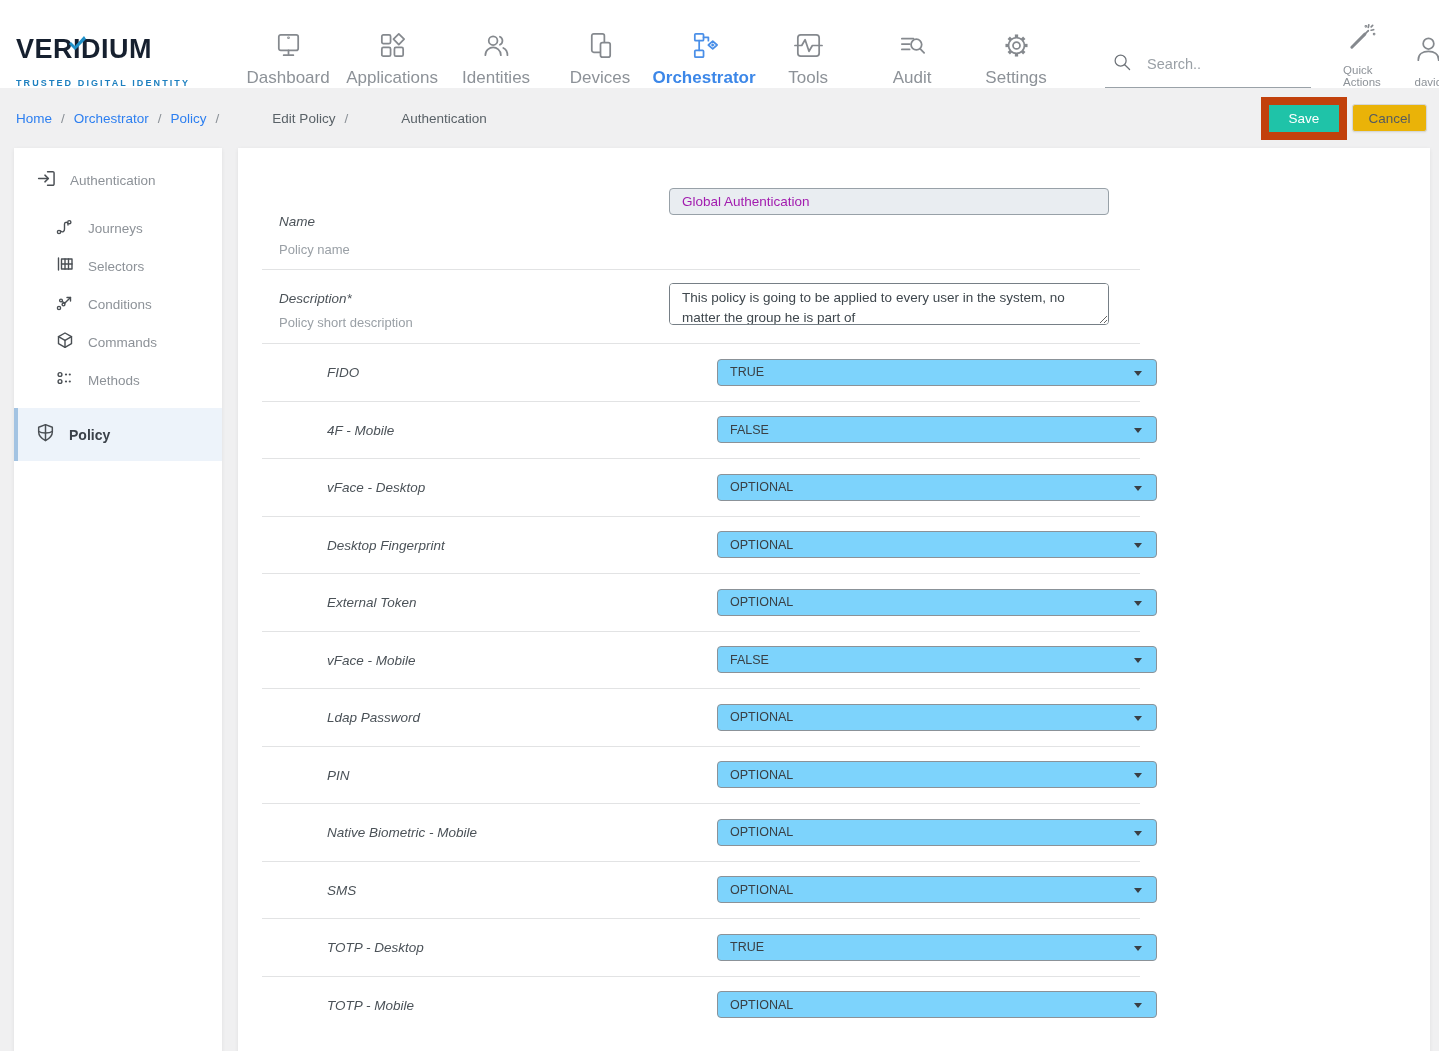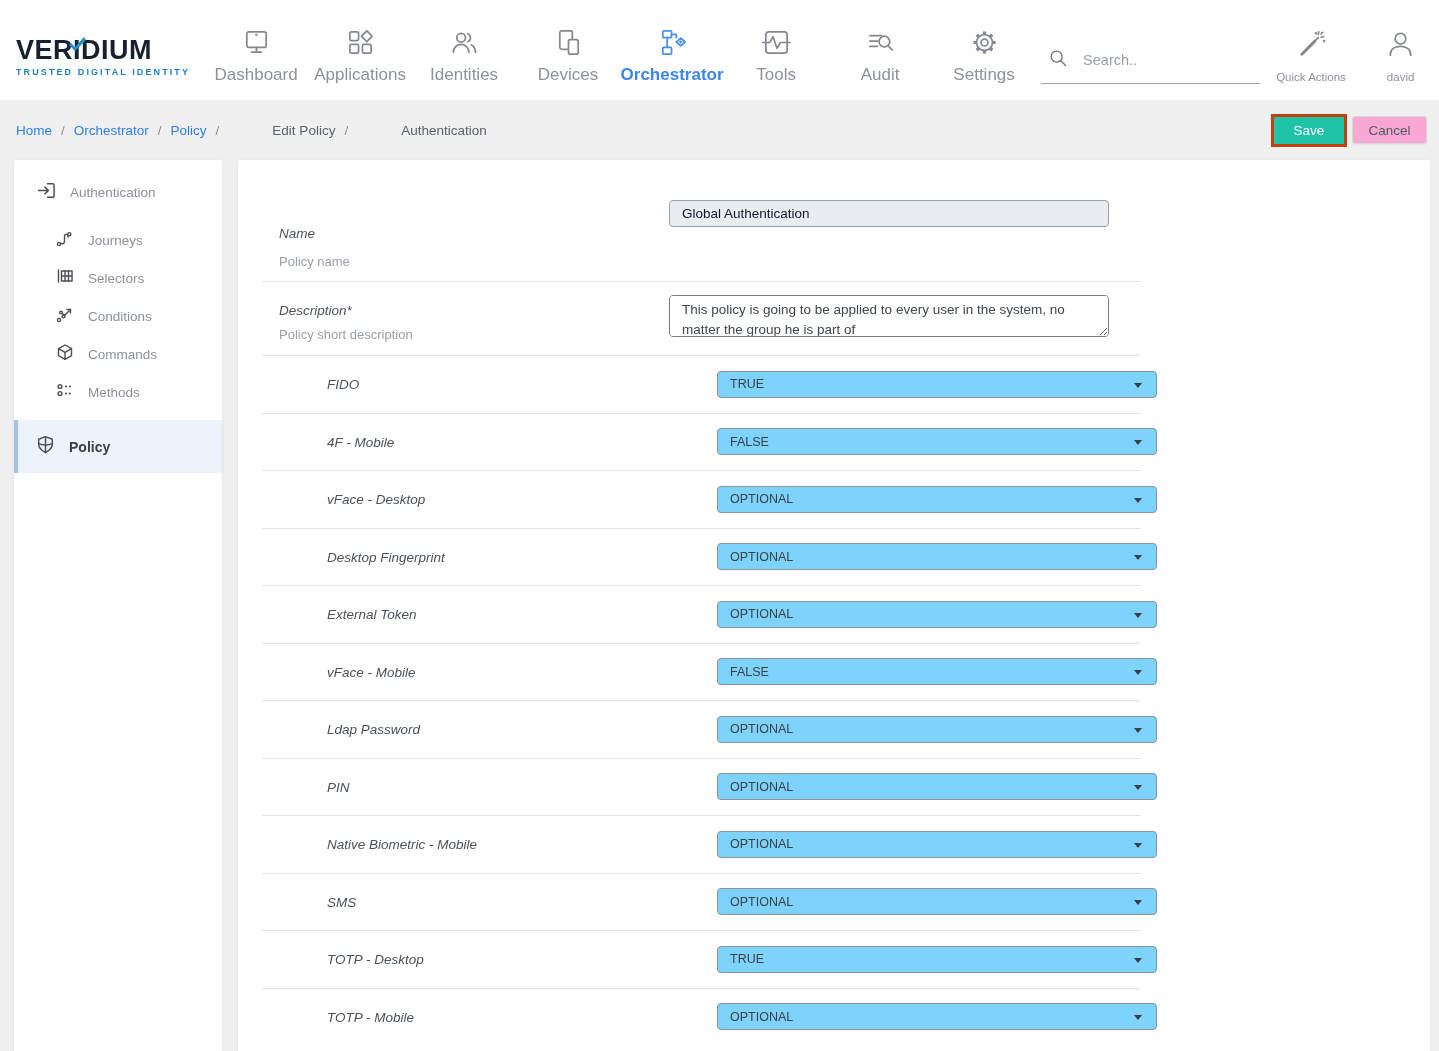--- a/index.html
+++ b/index.html
@@ -1,25 +1,25 @@
 <!DOCTYPE html>
 <html><head>
 <meta charset="utf-8">
 <style>
   * { margin:0; padding:0; box-sizing:border-box; }
   html,body { background:#f0f0f1; font-family:"Liberation Sans", sans-serif; }
   .page { width:1439px; height:1051px; overflow:hidden; position:relative; }
 
   
-  .header { height:100px; background:#fff; display:flex; align-items:center; }
+  .header { height:88px; background:#fff; display:flex; align-items:flex-end;gap:32px; }
   .logo { margin:14px 0 0 16px; width:175px; cursor:pointer; }
   .brand { font-size:27px; font-weight:700; color:#16202f; letter-spacing:.5px; line-height:1; display:flex; }
   .brand-i { position:relative; }
   .brand-check { position:absolute; left:-4px; top:-8px; }
-  .tagline { color:#1e80c0; font-size:9px; font-weight:700; letter-spacing:2.1px; margin-top:3px; white-space:nowrap; }
+  .tagline { color:#1e80c0; font-size:9px; font-weight:700; letter-spacing:2.1px; margin-top:15px; white-space:nowrap; }
 
   .nav { display:flex; margin-left:14px; }
   .nav-item { width:104px; padding-top:11px; display:flex; flex-direction:column; align-items:center; cursor:pointer; }
   .nav-item svg { stroke:#85898e; fill:none; stroke-width:1.8; stroke-linecap:round; stroke-linejoin:round; }
   .nav-item .nav-label { margin-top:3px; font-size:17px; color:#8d9298; }
   .nav-item.active svg { stroke:#4a8fe8; }
   .nav-item.active .nav-label { color:#3c87e8; font-weight:700; }
   .fill-blue { fill:#4a8fe8; stroke:none !important; }
 
   .search-box { width:222px; margin-left:5px; margin-top:30px; display:flex; align-items:center; gap:14px; border-bottom:1px solid #9aa2a8; padding:0 4px 10px 6px; }
@@ -32,23 +32,23 @@
   .hdr-action .nav-label { margin-top:7px; font-size:11.5px; color:#8d9298; }
   .hdr-user { width:78px; }
 
   
   .crumb-bar { height:60px; display:flex; align-items:center; padding:0 12px 0 16px; }
   .crumbs { display:flex; align-items:center; gap:9px; font-size:13.5px; }
   .crumb-link { color:#2d7ff0; cursor:pointer; text-decoration:none; }
   .crumb-sep { color:#8a9096; }
   .crumb-current { color:#5a6268;margin-left:44px; }
   .actions { margin-left:auto; display:flex; align-items:center; gap:5px; }
-  .save-annotation { border:3px solid #c2410c; }
+  .save-annotation { border:8px solid #c2410c; }
   .btn-save { width:70px; height:27px; background:#1fc3a8; color:#fff; border:none; font-size:13.5px; cursor:pointer; font-family:"Liberation Sans",sans-serif; }
-  .btn-cancel { width:75px; height:28px; background:#f9a8d4; color:#555b60; border:1px solid #d5d7d8; border-radius:3px; font-size:13.5px; cursor:pointer; box-shadow:0 1px 2px rgba(0,0,0,.05); font-family:"Liberation Sans",sans-serif; }
+  .btn-cancel { width:75px; height:28px; background:#eab308; color:#555b60; border:1px solid #d5d7d8; border-radius:3px; font-size:13.5px; cursor:pointer; box-shadow:0 1px 2px rgba(0,0,0,.05); font-family:"Liberation Sans",sans-serif; }
 
   
   .main { display:flex; gap:16px; padding:0 9px 0 14px; height:908px; }
   .sidebar { width:208px; background:#fff; box-shadow:0 1px 4px rgba(0,0,0,.07); }
   .content { flex:1; background:#fff; box-shadow:0 1px 4px rgba(0,0,0,.07); padding-top:20px; }
 
   
   .sb-top { display:flex; align-items:center; gap:13px; padding:20px 0 16px 22px; cursor:pointer; }
   .sb-top svg, .sb-sub svg, .sb-main svg { stroke:#4a4f54; fill:none; stroke-width:1.4; stroke-linecap:round; stroke-linejoin:round; }
   .sb-label { font-size:13.5px; color:#8d9298; }
@@ -64,21 +64,21 @@
   .fgroup { display:flex; }
   .fgroup .lcol { width:390px; }
   .fgroup .fcol { width:440px; }
   .flabel { font-size:13.5px; color:#4b5258;font-style:italic; }
   .fsub { font-size:13px; color:#9aa0a6; }
 
   .g-name { padding:10px 0 12px; }
   .g-name .flabel { margin-top:36px; }
   .g-name .fsub { margin-top:13px; }
   .g-name .fcol { padding-top:10px; }
-  .input-ro { width:440px; height:27px; background:#e9edf1; border:1px solid #98a1a8; border-radius:4px; padding:0 12px; font-size:13.5px; color:#0f172a; font-family:"Liberation Sans",sans-serif; }
+  .input-ro { width:440px; height:27px; background:#e9edf1; border:1px solid #98a1a8; border-radius:4px; padding:0 12px; font-size:13.5px; color:#a21caf; font-family:"Liberation Sans",sans-serif; }
 
   .g-desc { padding:13px 0 0; }
   .g-desc .flabel { margin-top:8px; }
   .txt { width:440px; height:42px; border:1px solid #767f86; border-radius:4px; padding:4px 12px; font-size:13.5px; color:#3f474d; line-height:1.5; resize:both; font-family:"Liberation Sans",sans-serif; outline:none; }
 
   .field-row { height:56.5px; display:flex; align-items:center;margin-left:48px; }
   .field-row .lcol { width:390px; }
   .select { width:440px; height:27px; border:1px solid #8b9298; border-radius:4px; display:flex; align-items:center; padding:0 14px 0 12px; cursor:pointer; background:#7dd3fc; position:relative; }
   .select-value { font-size:12.5px; color:#3a4045; }
   .caret { position:absolute; right:14px; top:11px; width:0; height:0; border-left:4.5px solid transparent; border-right:4.5px solid transparent; border-top:5.5px solid #3a3f44; }

